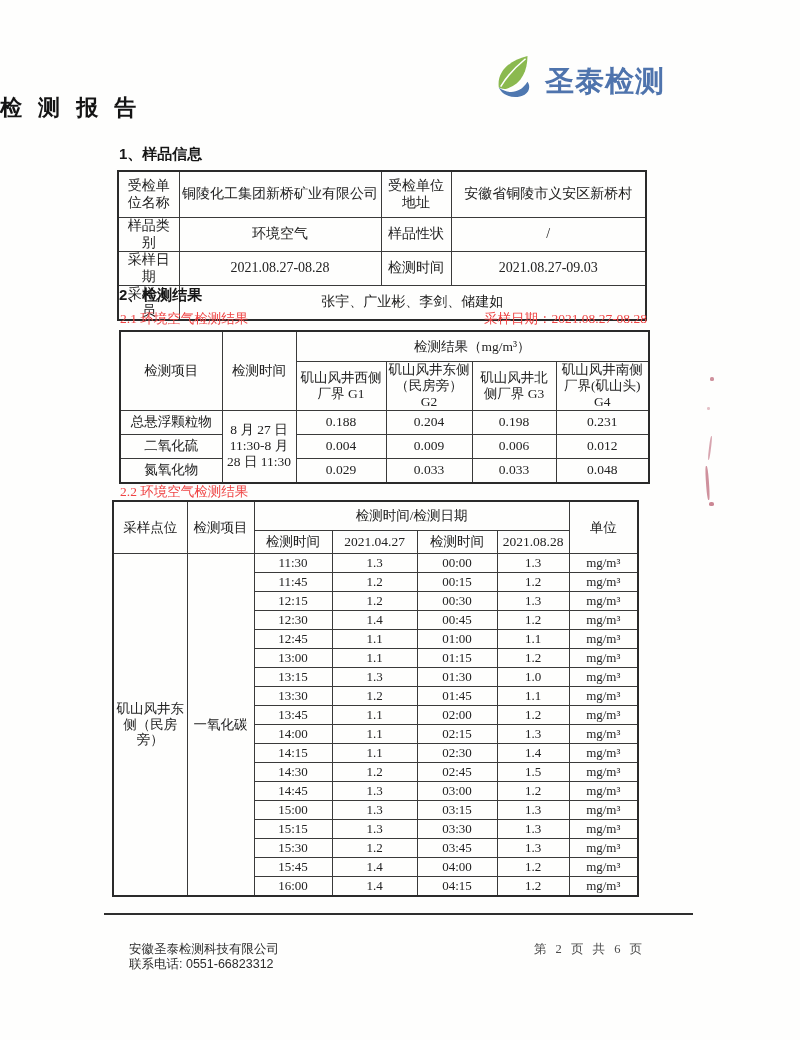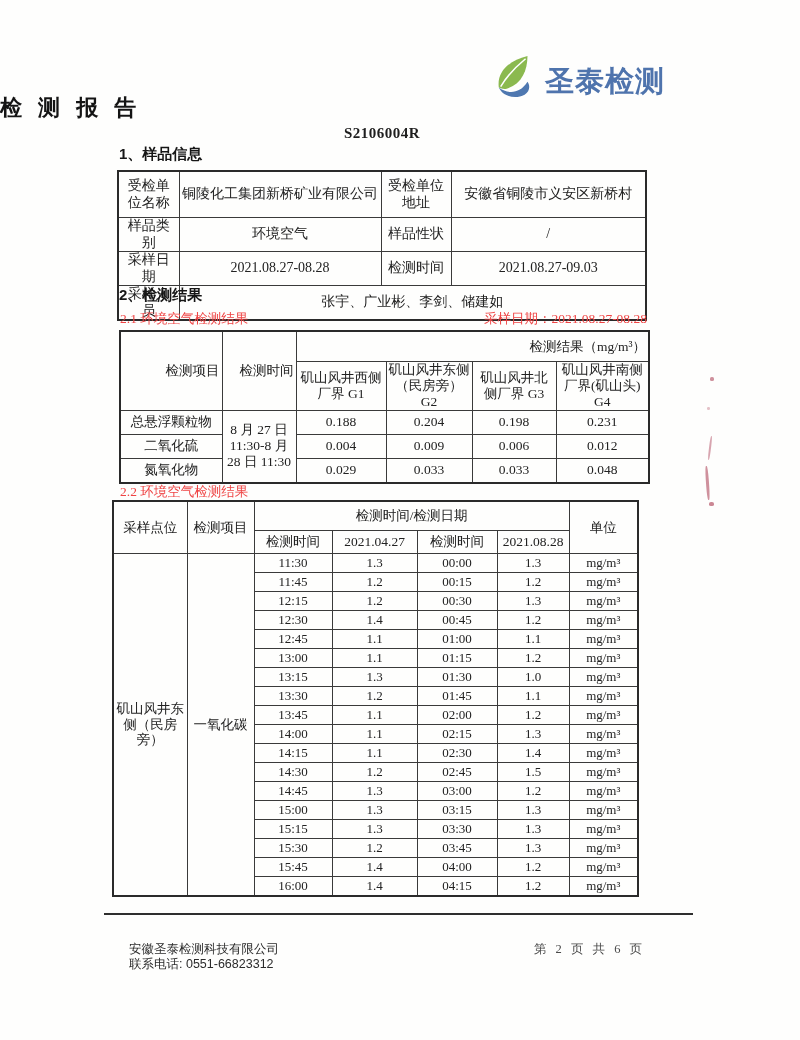--- a/index.html
+++ b/index.html
@@ -37,21 +37,21 @@
   .l-21{top:310px;} .l-22{top:483px;width:300px;}
   
   table{border-collapse:collapse;table-layout:fixed;position:absolute;font-size:13.5px;color:#222;}
   td{border:1px solid #3a3a3a;text-align:center;vertical-align:middle;
      padding:0 2px;line-height:1.18;overflow:hidden;}
   table{border:2px solid #2a2a2a;}
   .t1{top:170px;left:117px;width:528px;font-size:14px;}
   .t1 td{height:22px;}
   .t1 tr.tall td{height:45px;}
   .t21{top:330px;left:119px;width:529px;}
-  .t21 .hr1 td{height:29px;text-align:right;}
+  .t21 .hr1 td{height:29px;}
   .t21 .hr2 td{height:46px;}
   .t21 tbody td{height:23px;}
   .t22{top:500px;left:112px;width:525px;}
   .t22 .hr1 td{height:28px;}
   .t22 .hr2 td{height:22px;}
   .t22 tbody td{height:18px;font-size:13px;}
   .unit-cell{font-size:12.5px;}
   
   .foot-rule{position:absolute;top:913px;left:104px;width:589px;height:2px;background:#2e2e2e;}
   .foot-phone{position:absolute;top:920px;left:129px;font-family:"Liberation Sans",sans-serif;font-size:12.5px;color:#2b2b2b;margin-top:36px;}
@@ -76,21 +76,20 @@
       <svg width="44" height="44" viewBox="0 0 46 46">
         <path d="M35 2 C15 7 3 19 5 35 C8 36.5 11 37 14 36 C29 31 35 17 35 2 Z" fill="#8bb94f"></path>
         <path d="M33 5 C22 14 13 24 7 34" stroke="#ffffff" stroke-width="1.6" fill="none"></path>
         <path d="M5 35 C14 42 27 42 35 29 C38 33 37.5 39 32 42.5 C22 48 9 44 5 35 Z" fill="#4f78b0"></path>
       </svg>
     </span>
     <span class="logo-text">圣泰检测</span>
   </div>
 
   <div class="doc-title">检 测 报 告</div>
-  <div class="report-no">S2106004R</div>
 
   <div class="sec-heading h-s1">1、样品信息</div>
 
   <table class="t1">
     <colgroup>
         <col style="width:61px">
         <col style="width:202px">
         <col style="width:70px">
         <col style="width:195px">
       </colgroup>

